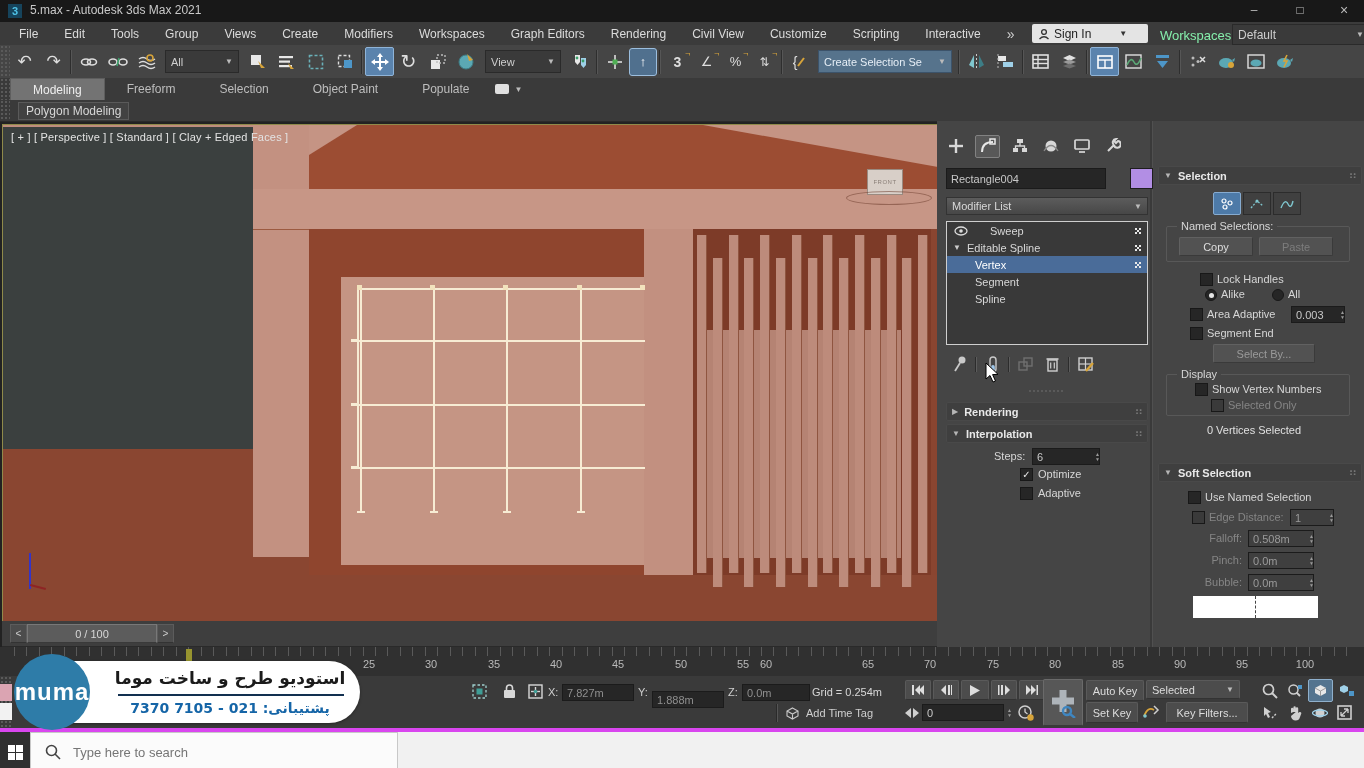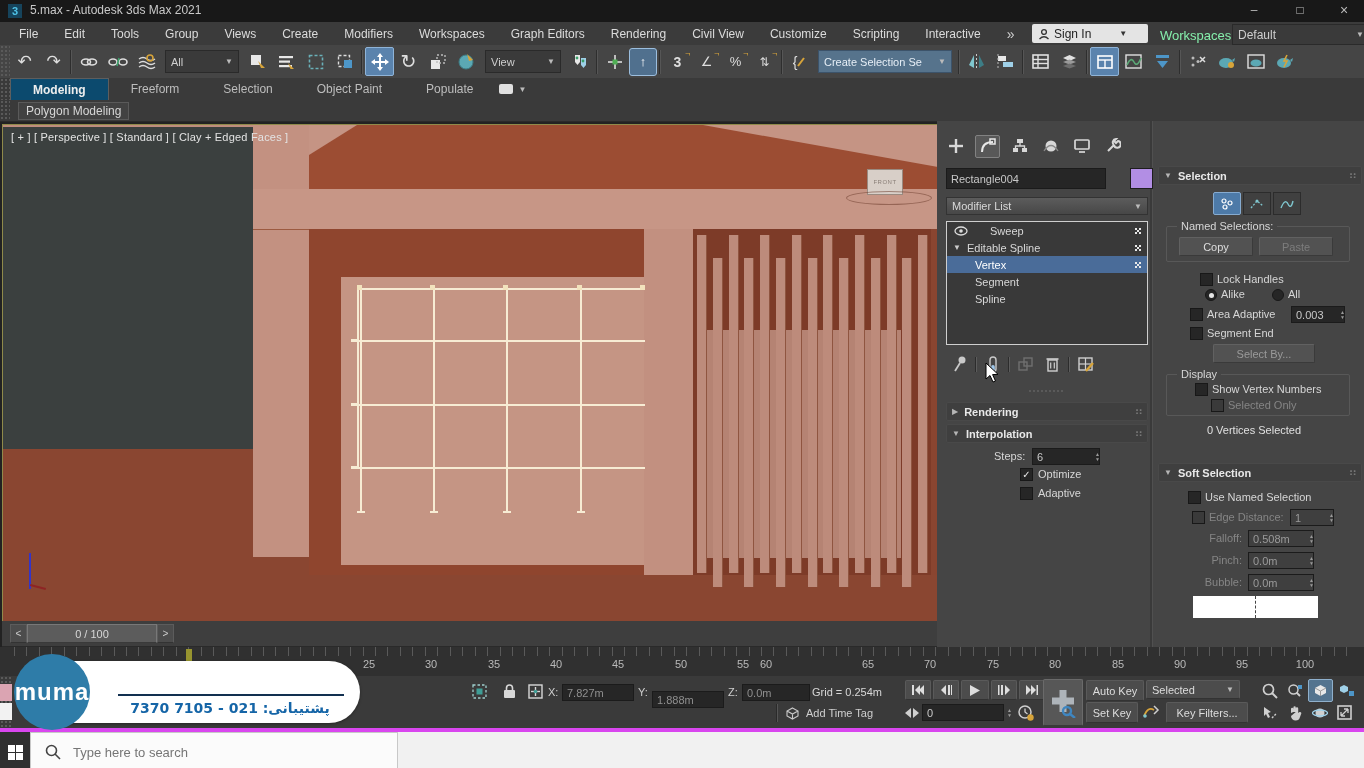--- a/index.html
+++ b/index.html
@@ -14,21 +14,21 @@
   .menu-item{padding:0 13px;height:23px;display:flex;align-items:center;color:#dcdcdc;font-size:12px;}
   .toolbar{left:0;top:45px;width:1364px;height:33px;background:#454545;border-bottom:1px solid #2e2e2e;}
   .ti{width:29px;height:29px;display:flex;align-items:center;justify-content:center;color:#dedede;font-size:17px;position:relative;flex:0 0 auto;}
   .ti.active{background:#5a83ad;border:1px solid #8fb4d8;border-radius:2px;width:27px;height:27px;}
   .tsep{width:1px;height:24px;background:#2e2e2e;border-right:1px solid #565656;margin:0 2px;flex:0 0 auto;}
   .tdrop{height:21px;background:#3a3a3a;border:1px solid #2a2a2a;color:#cfcfcf;display:flex;align-items:center;font-size:11px;padding:0 5px;justify-content:space-between;flex:0 0 auto;}
   .caret{font-size:8px;color:#bbb;margin-left:6px;}
   .hook{position:absolute;right:2px;top:1px;color:#d7a43a;font-size:9px;font-weight:bold;transform:scaleX(-1);}
   .ribbon{left:0;top:78px;width:1364px;height:22px;background:#3a3a3a;}
   .rtab{padding:0 22px;height:22px;display:flex;align-items:center;color:#bdbdbd;font-size:12px;}
-  .rtab.active{background:#0c4a6e;color:#eee;border:1px solid #5e5e5e;border-bottom:none;font-weight:bold;}
+  .rtab.active{background:#737373;color:#eee;border:1px solid #5e5e5e;border-bottom:none;}
   .ribbon2{left:0;top:100px;width:1364px;height:21px;background:#3a3a3a;border-bottom:1px solid #2a2a2a;}
   .panelbox{margin-left:8px;border:1px solid #5a5a5a;background:#424242;color:#d6d6d6;font-size:12px;padding:1px 7px;}
   .dock{background:radial-gradient(circle,#5a5a5a 1px,transparent 1.2px);background-size:4px 4px;}
   
   #viewport{left:2px;top:124px;width:935px;height:496px;border:1px solid #8f8a4a;background:#bf8d7d;overflow:hidden;}
   .vplabel{left:8px;top:6px;color:#e3e3e3;font-size:11px;letter-spacing:.2px;}
   .sline{position:absolute;background:#f7ecd4;}
   .vmark{position:absolute;width:5px;height:5px;background:#f2e3bd;}
   
   #cmdpanel{left:937px;top:121px;width:427px;height:527px;background:#454545;}
@@ -871,20 +871,21 @@
         <svg width="15" height="15">
           <rect x="1" y="1" width="13" height="13" fill="none" stroke="#cfcfcf" stroke-width="1.6"></rect>
           <path d="M4 11 L11 4 M11 4 H7 M11 4 V8 M4 11 H8 M4 11 V7" stroke="#cfcfcf" stroke-width="1.3" fill="none"></path>
         </svg>
       </div>
   </div>
 </div>
 
 <div class="abs" style="left:14px;top:654px;width:352px;height:76px;z-index:40;">
   <div class="abs" style="left:40px;top:7px;width:306px;height:62px;background:#ffffff;border-radius:0 31px 31px 0;box-shadow:0 1px 3px rgba(0,0,0,.35);"></div>
+  <div class="abs fa" style="left:96px;top:14px;width:240px;text-align:center;font-size:17px;font-weight:bold;color:#1b1b1b;">استودیو طرح و ساخت موما</div>
   <div class="abs" style="left:104px;top:40px;width:226px;height:2px;background:#123050;"></div>
   <div class="abs fa" style="left:96px;top:46px;width:240px;text-align:center;font-size:14px;font-weight:bold;color:#1565a7;">
     <span>پشتیبانی:</span>
     <span>021 - 7105 7370</span>
   </div>
   <div class="abs" style="left:0;top:0;width:76px;height:76px;border-radius:50%;background:#2e7ca8;display:flex;flex-direction:row;align-items:center;justify-content:center;color:#fff;font-weight:bold;line-height:20px;font-size:24px;letter-spacing:1px;">
     <span>mu</span>
     <span>ma</span>
   </div>
 </div>

